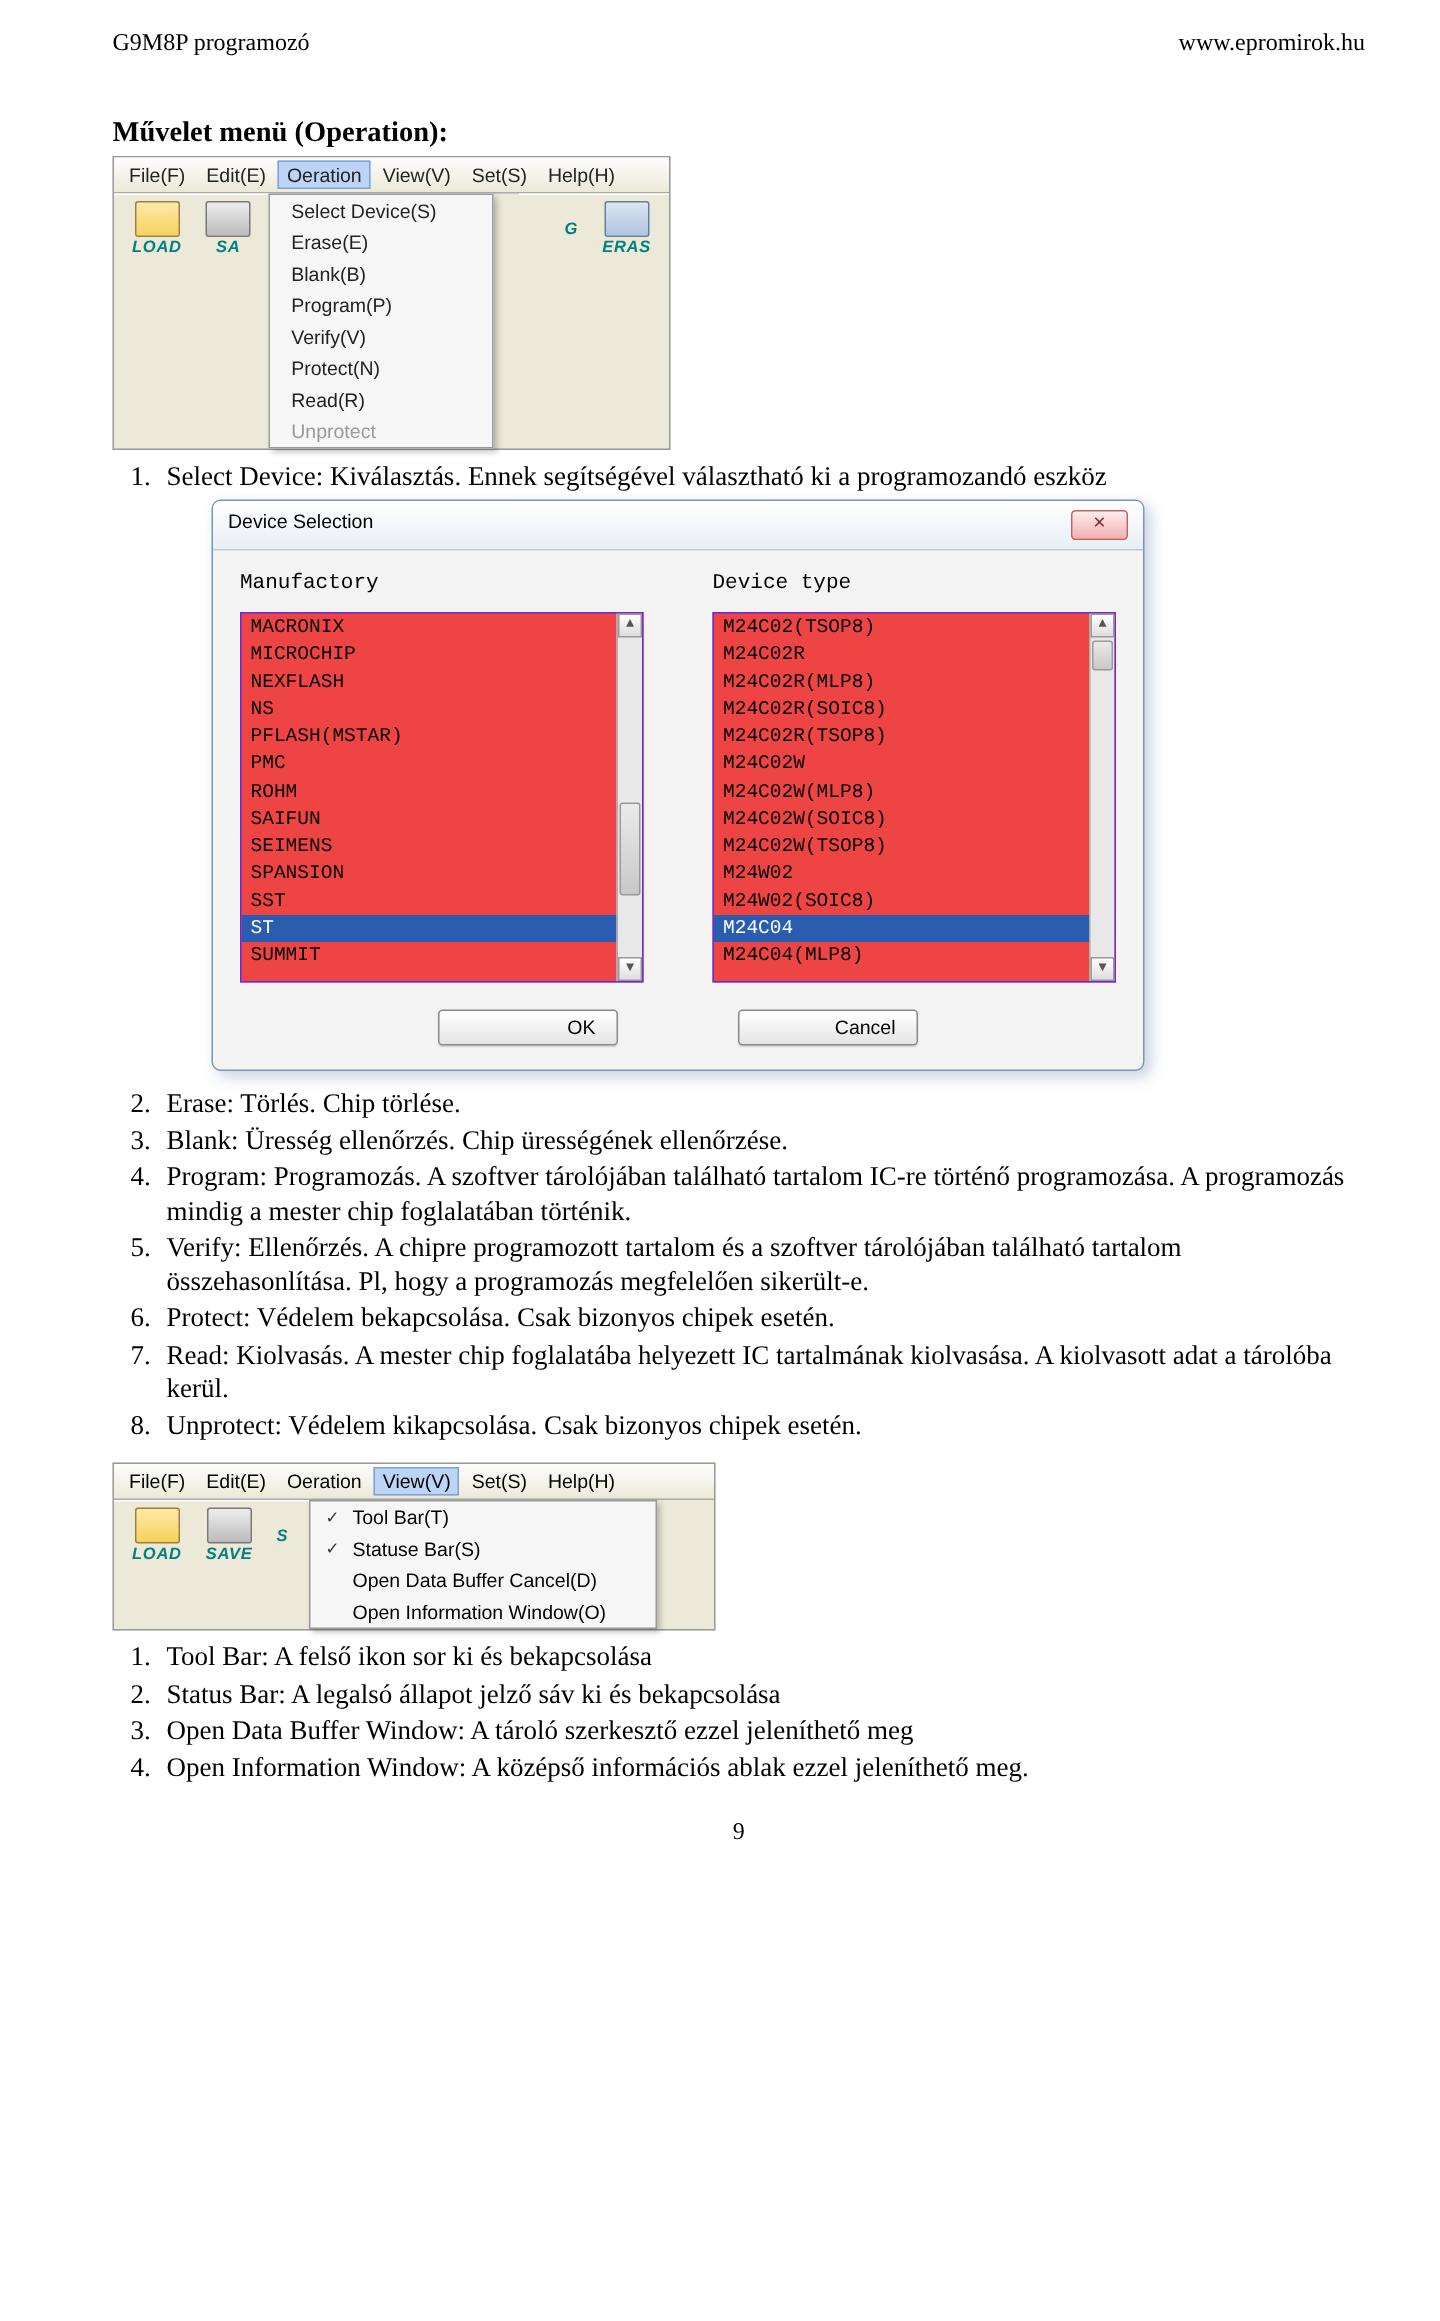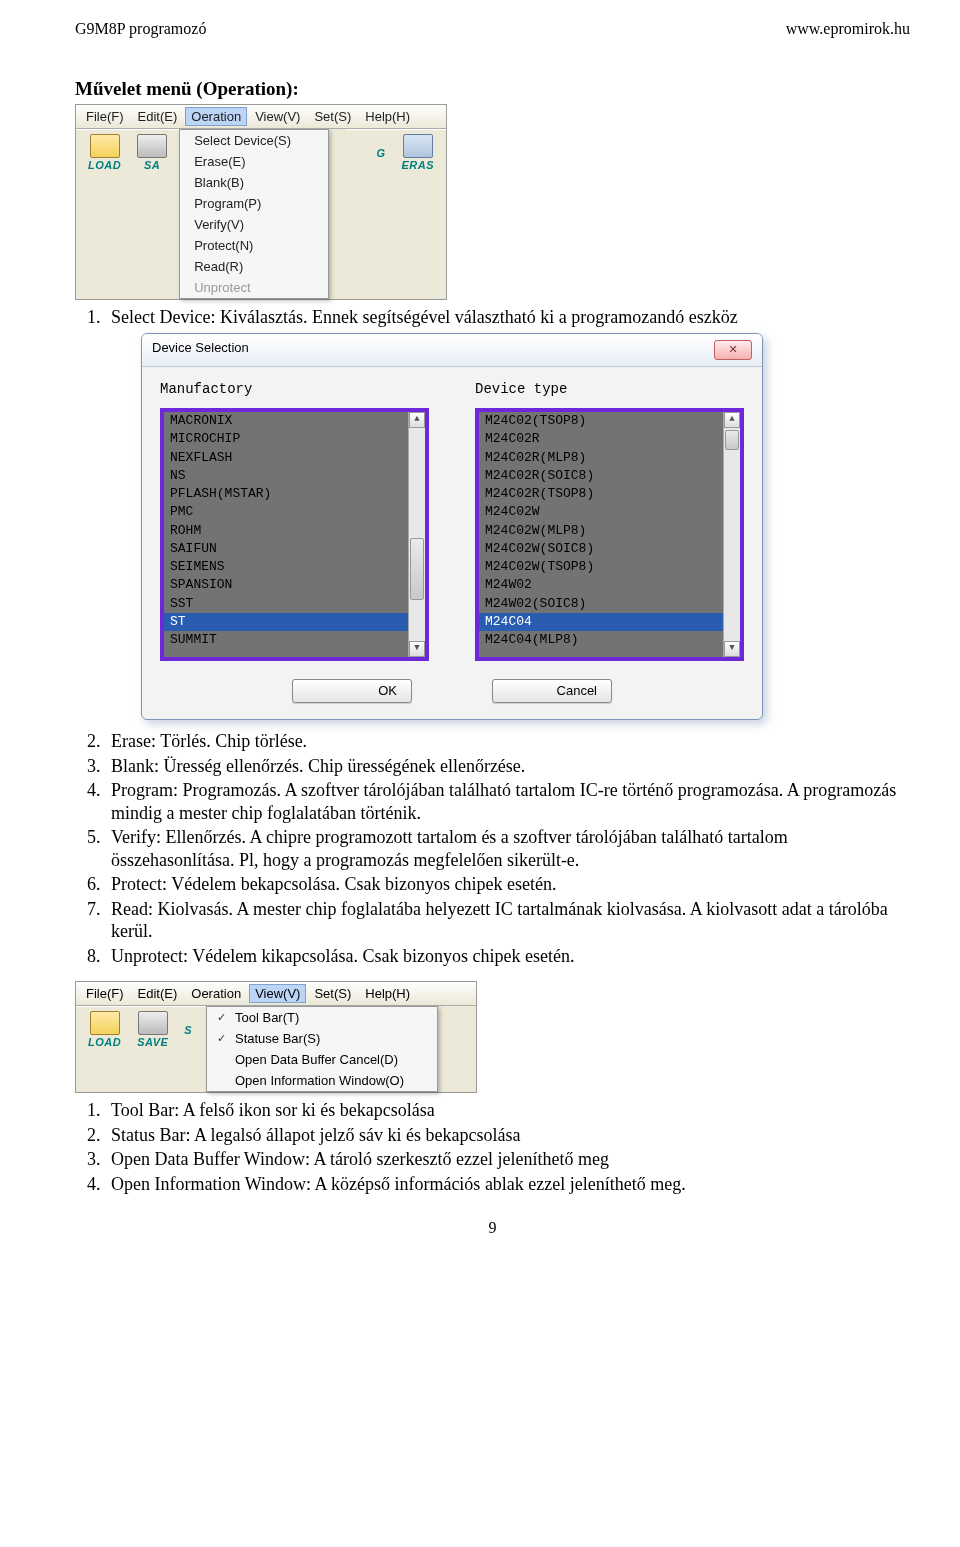--- a/index.html
+++ b/index.html
@@ -152,22 +152,22 @@
   }
   .dlg-col {
     flex: 1;
   }
   .col-label {
     font-family: "Courier New", monospace;
     font-size: 14px;
     margin-bottom: 10px;
   }
   .listbox {
-    background: #737373;
-    border: 4px solid #6d28d9;
+    background: #ef4444;
+    border: 1px solid #6d28d9;
     height: 245px;
     overflow: hidden;
     position: relative;
     font-family: "Courier New", monospace;
     font-size: 13px;
   }
   .listbox .row {
     padding: 1px 6px;
     white-space: nowrap;
   }

